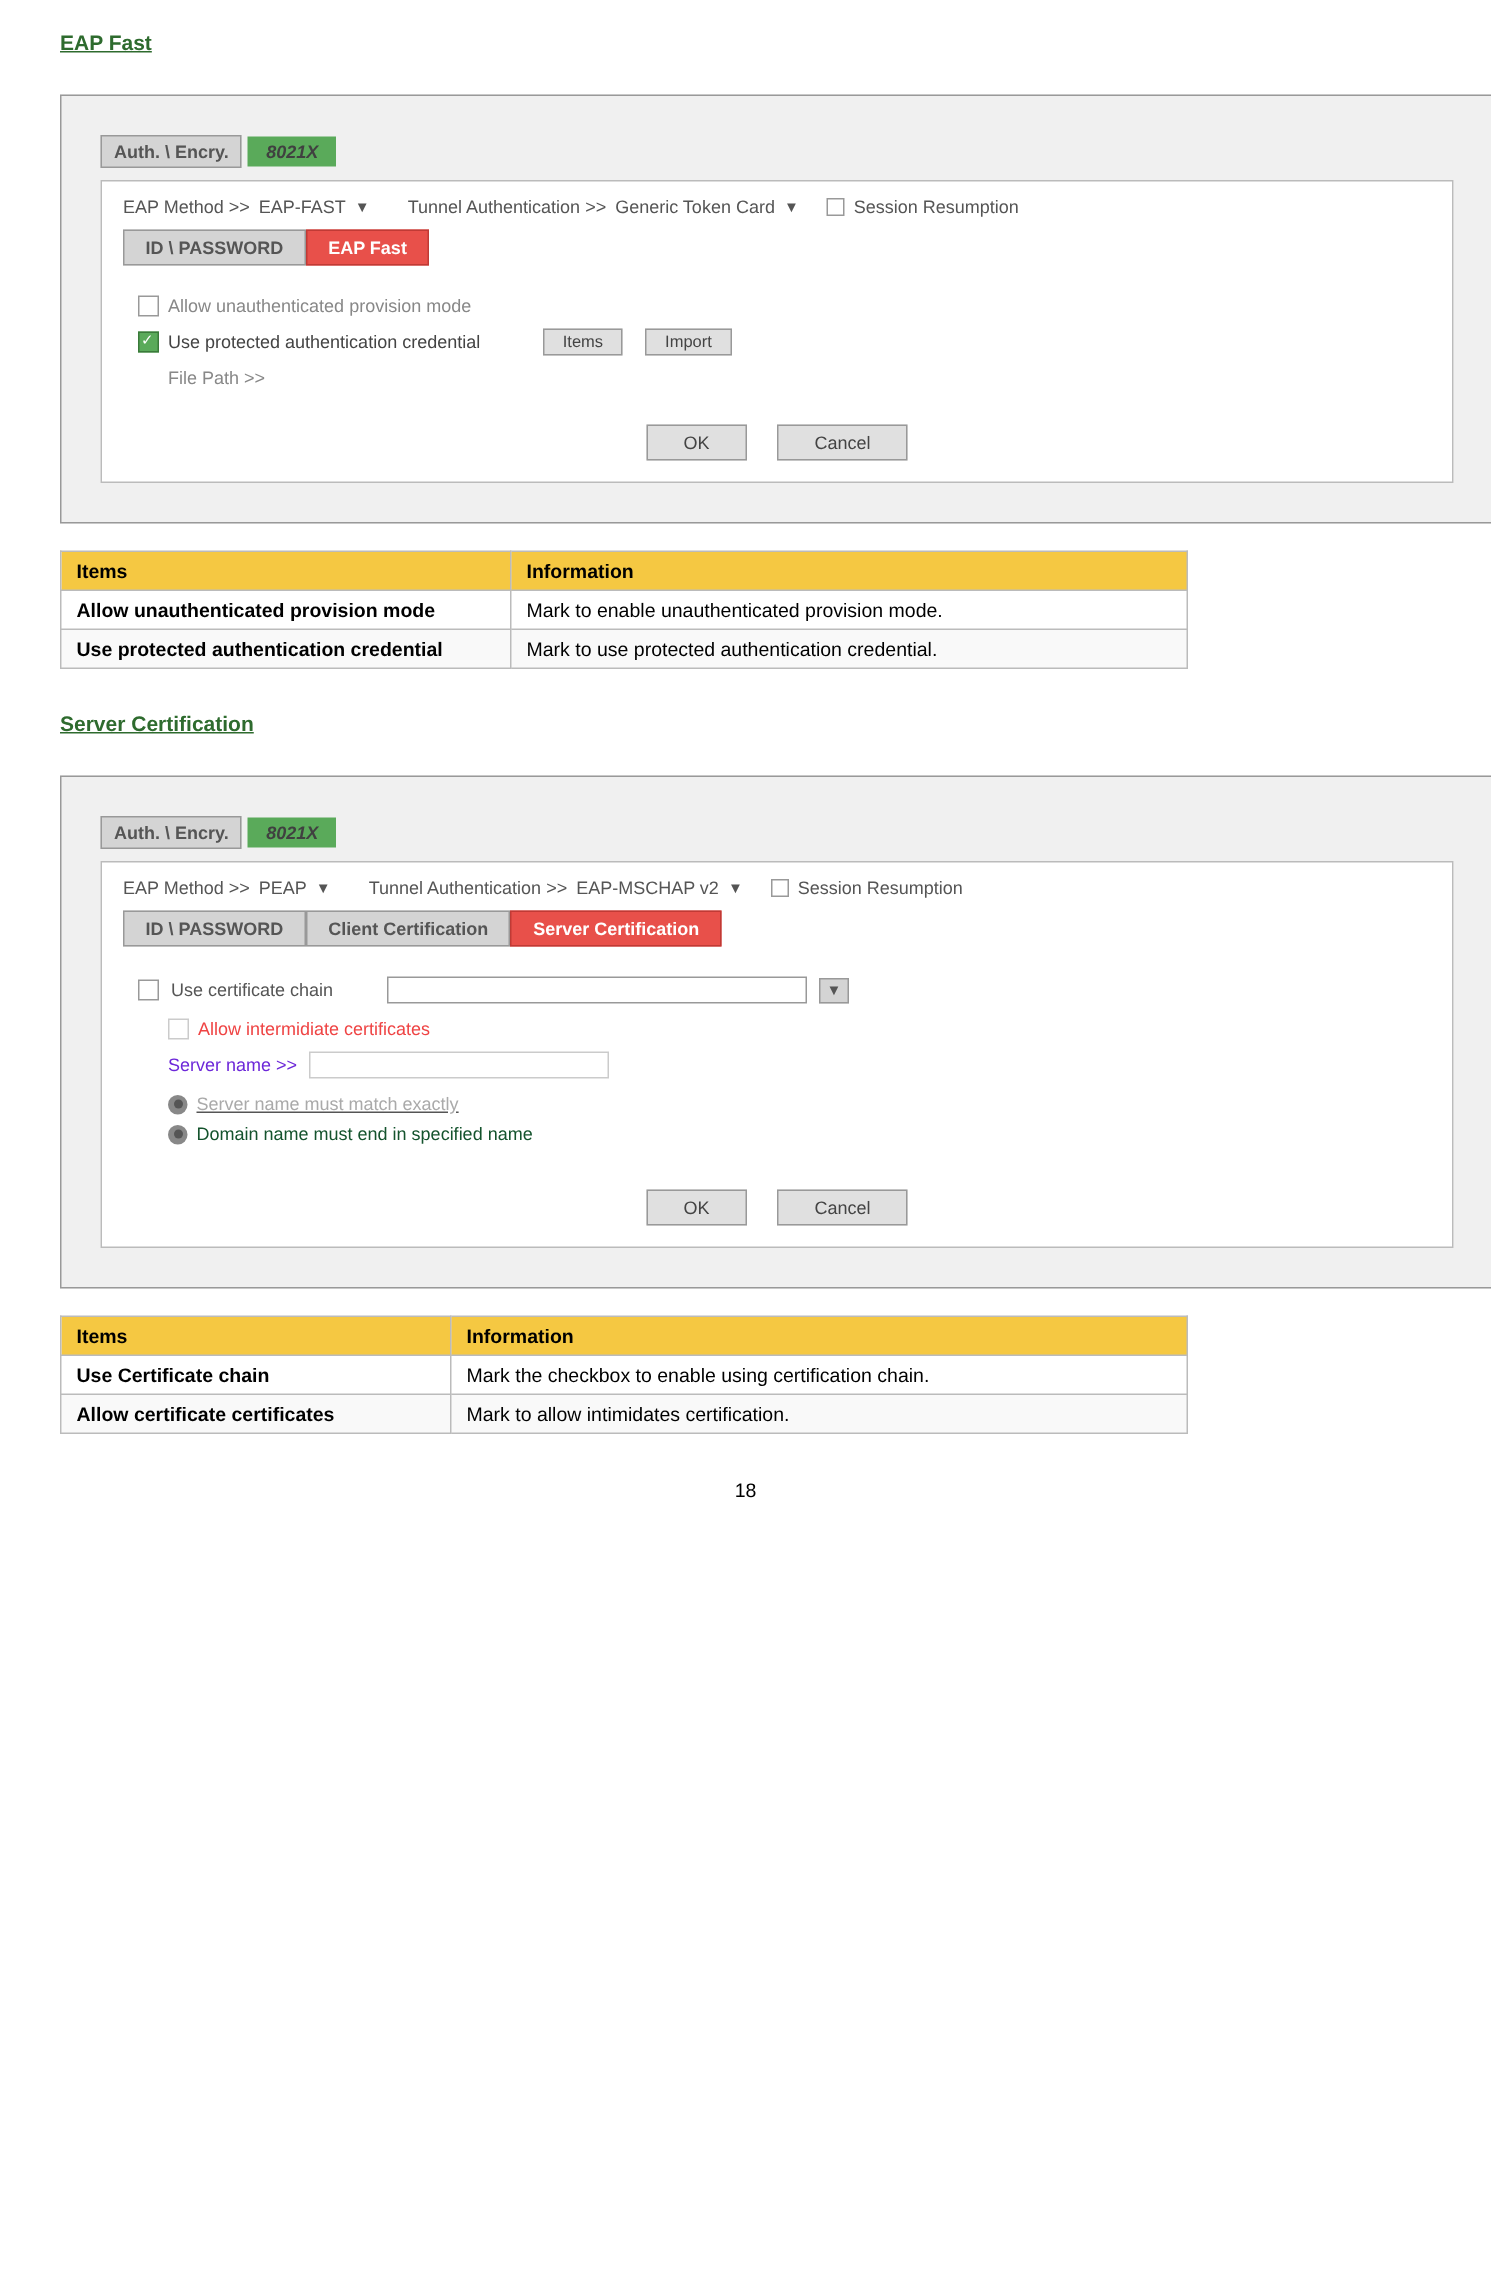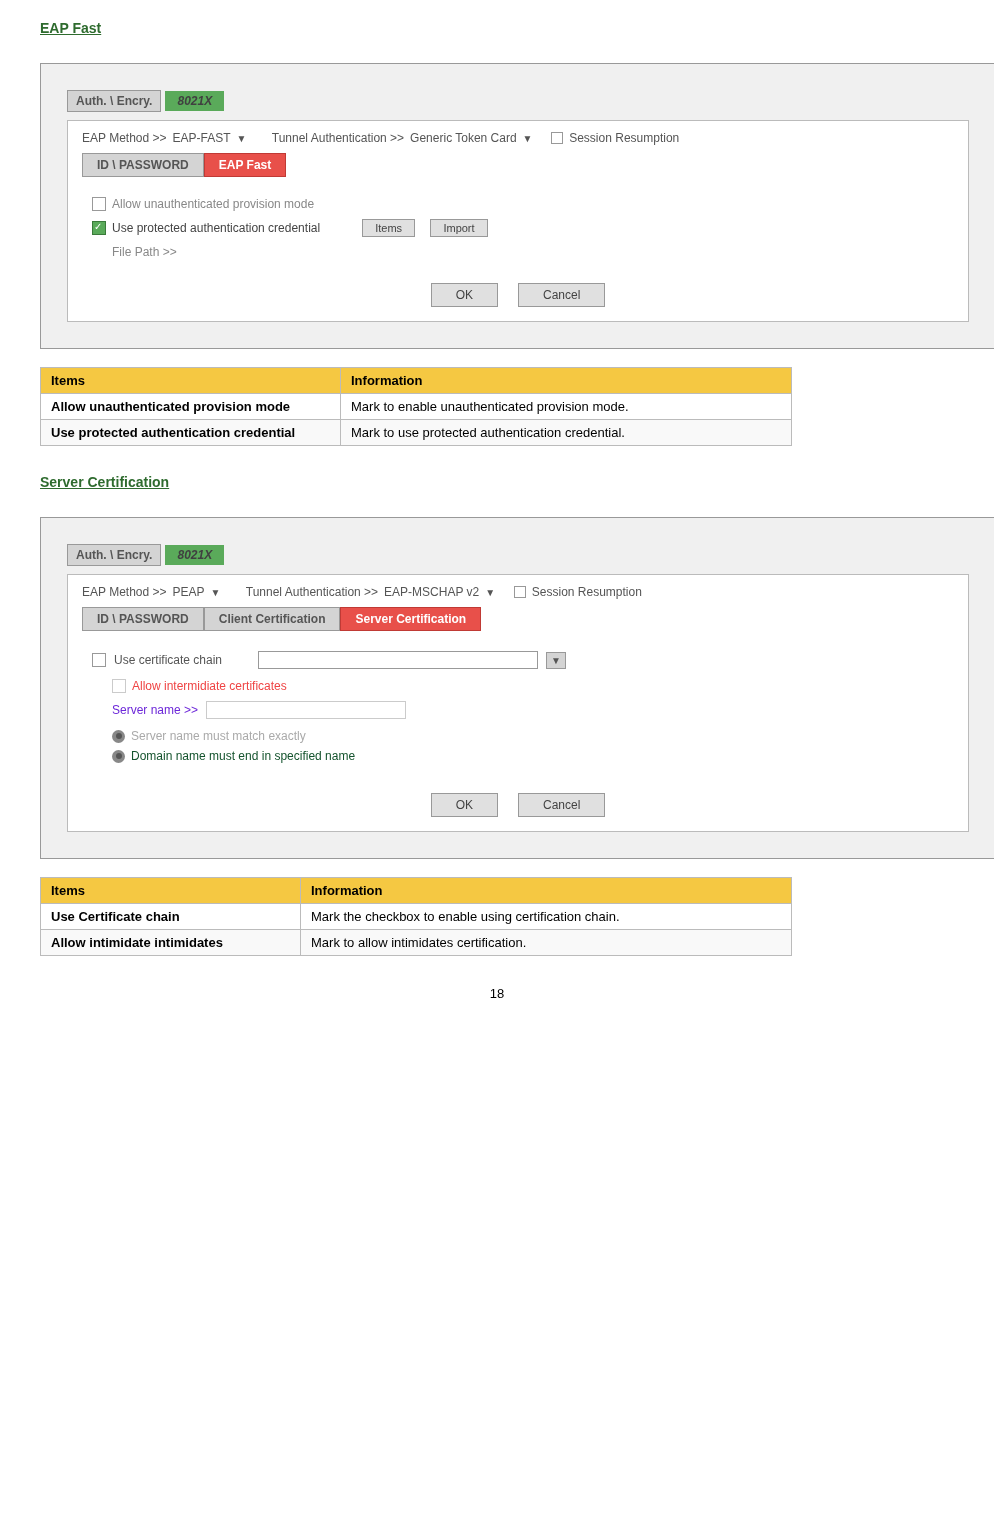--- a/index.html
+++ b/index.html
@@ -390,21 +390,21 @@
       <div class="checkbox-row" style="margin-left:20px;margin-bottom:8px;">
         <span class="chk" style="opacity:0.5;"></span>
         <span style="color:#ef4444;">Allow intermidiate certificates</span>
       </div>
 
       <div style="display:flex;align-items:center;gap:8px;margin-left:20px;margin-bottom:10px;">
         <span style="font-size:12px;color:#6d28d9;">Server name &gt;&gt;</span>
         <span class="server-name-field" style="opacity:0.5;"></span>
       </div>
 
-      <div style="display:flex;align-items:center;gap:6px;margin-left:20px;margin-bottom:6px;">
+      <div style="display:flex;align-items:center;gap:6px;margin-left:20px;margin-bottom:6px;text-decoration:underline;">
         <span class="radio-circle">
             <span class="radio-inner"></span>
           </span>
         <span style="font-size:12px;color:#aaa;">Server name must match exactly</span>
       </div>
       <div style="display:flex;align-items:center;gap:6px;margin-left:20px;margin-bottom:6px;">
         <span class="radio-circle">
             <span class="radio-inner"></span>
           </span>
         <span style="font-size:12px;color:#14532d;">Domain name must end in specified name</span>
@@ -425,21 +425,21 @@
       <th>Items</th>
       <th>Information</th>
     </tr>
   </thead>
   <tbody>
     <tr>
       <td style="font-weight:bold;width:260px;">Use Certificate chain</td>
       <td>Mark the checkbox to enable using certification chain.</td>
     </tr>
     <tr>
-      <td style="font-weight:bold;">Allow intimidate intimidates</td>
+      <td style="font-weight:bold;">Allow certificate certificates</td>
       <td>Mark to allow intimidates certification.</td>
     </tr>
   </tbody>
 </table>
 
 
 <div class="page-num">18</div>
 
 
 

